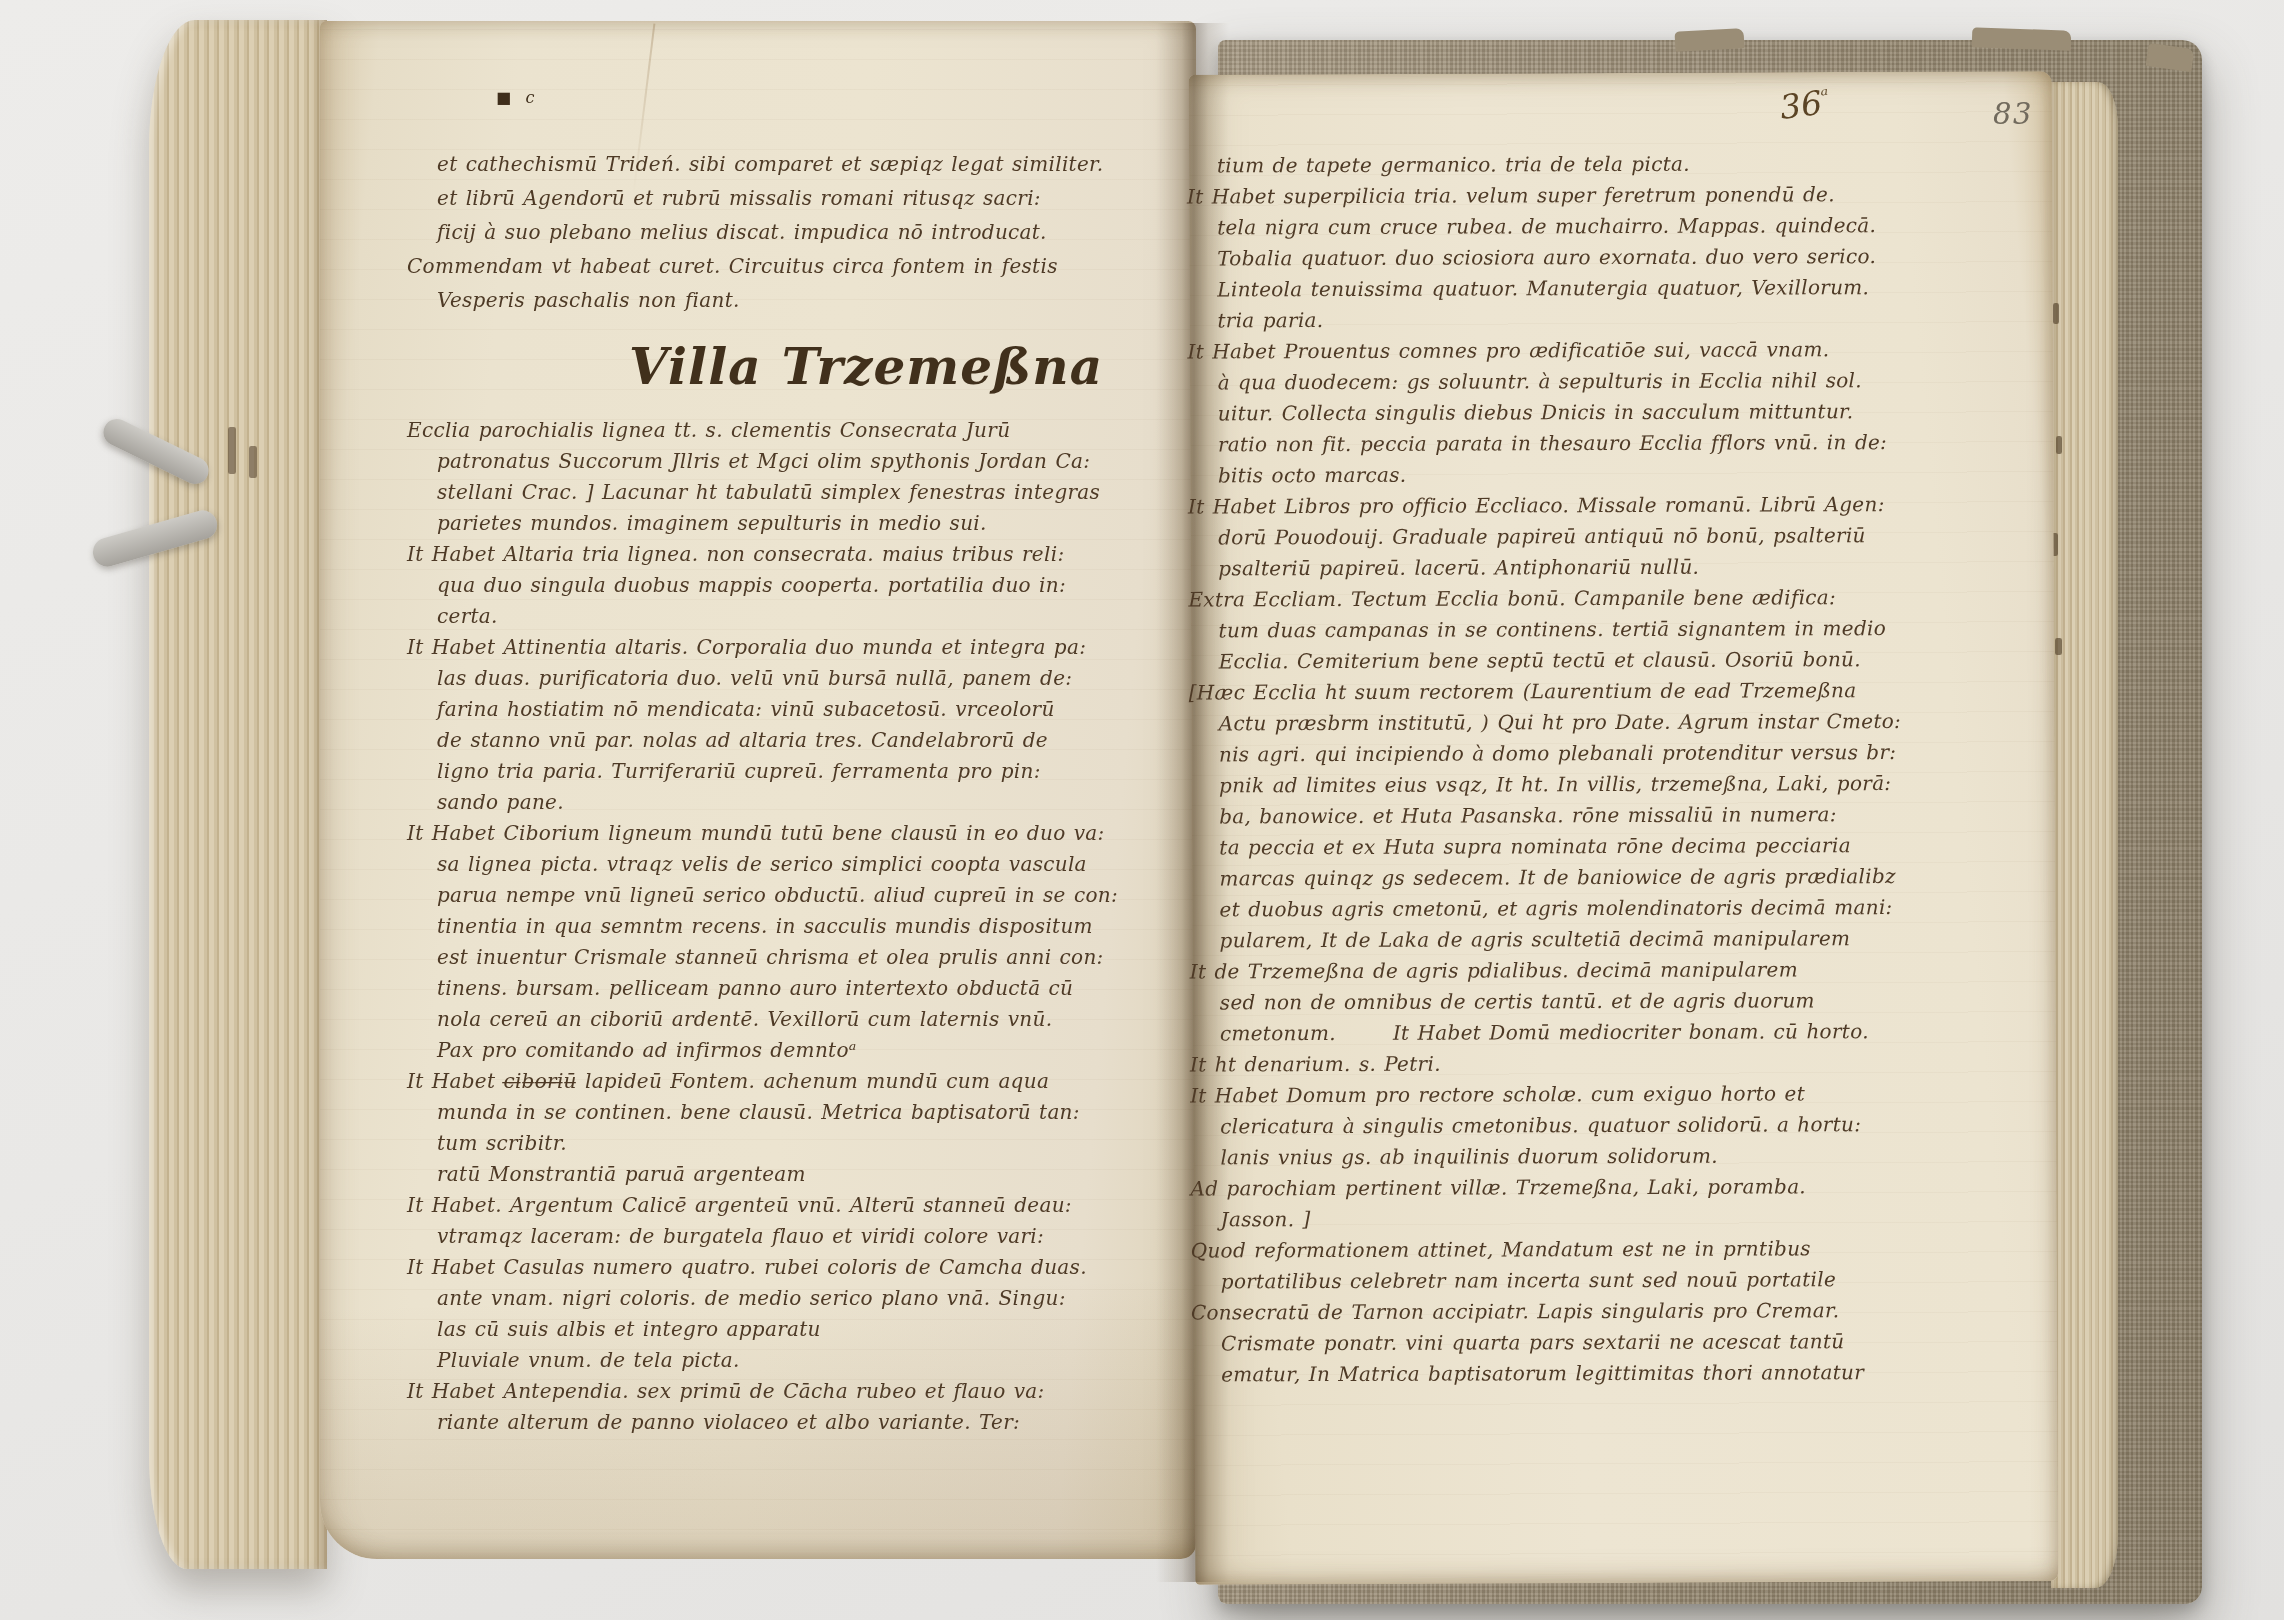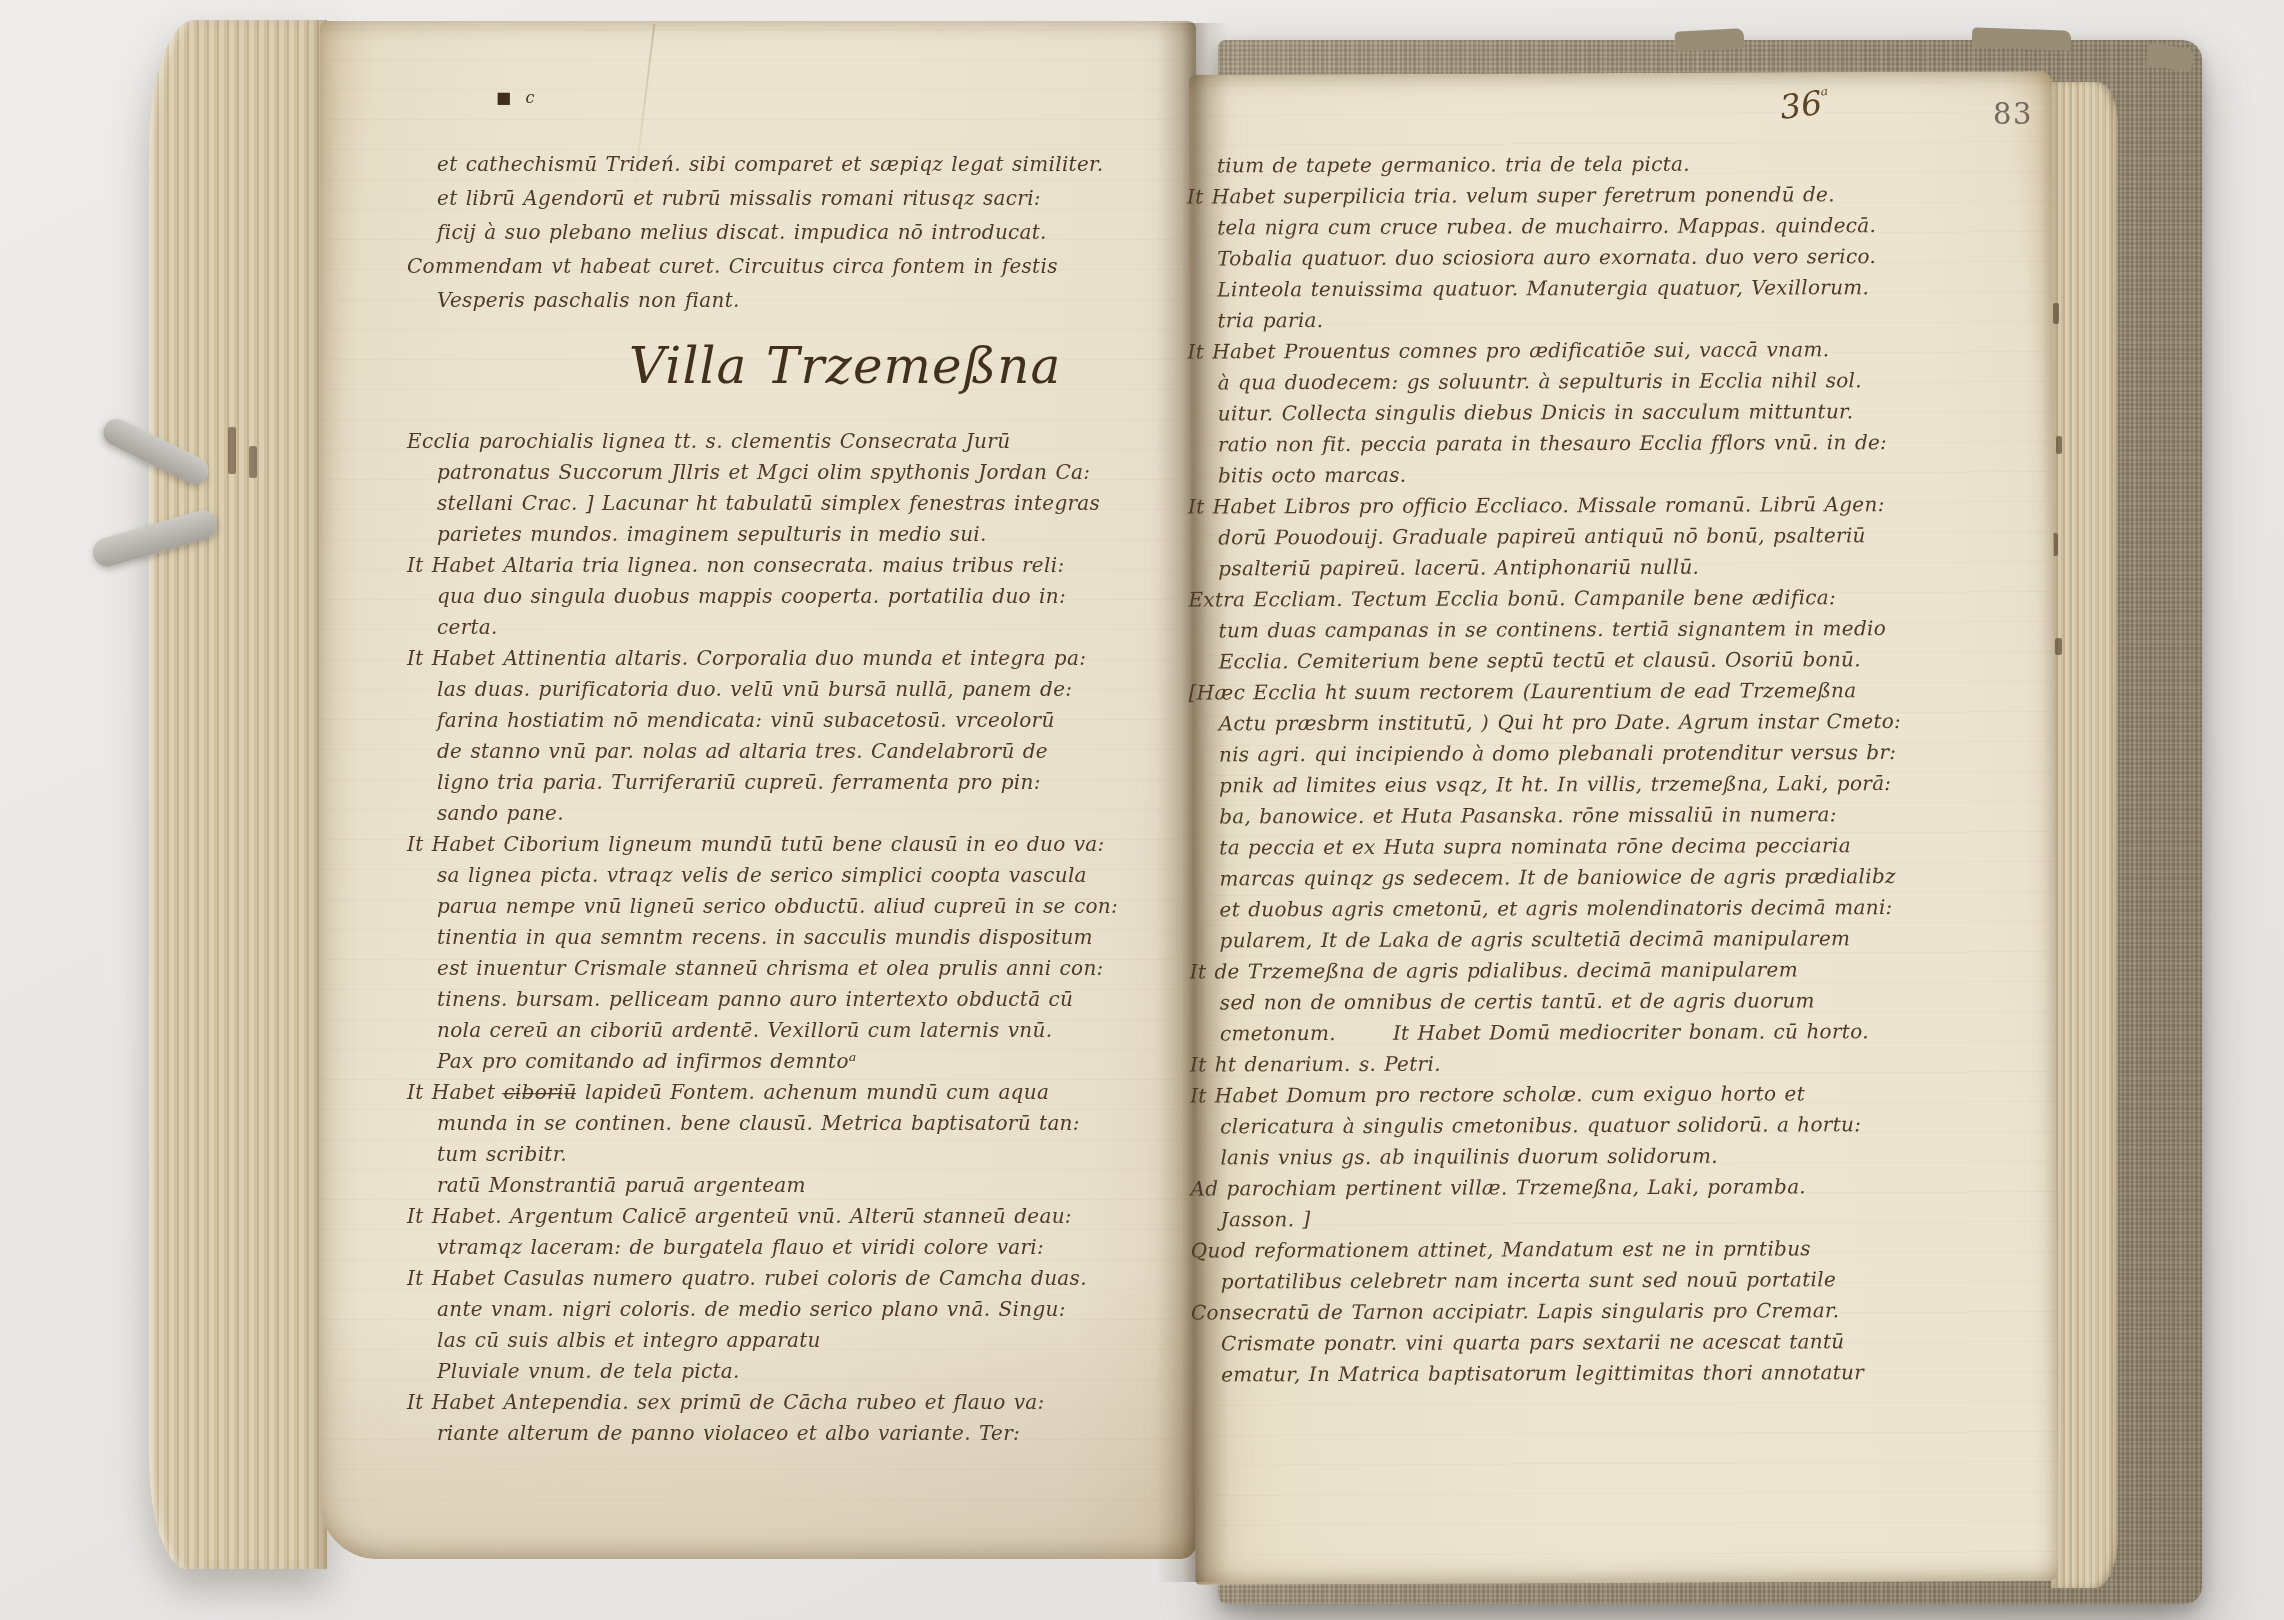--- a/index.html
+++ b/index.html
@@ -69,29 +69,29 @@
   .ribbon2{left:91px;top:524px;width:128px;height:29px;transform:rotate(-16deg);}
 
   
   .ms{position:absolute;z-index:6;color:#4e3a26;font-style:italic;
     letter-spacing:0.3px;word-spacing:1.5px;}
   .lp-text{left:407px;top:147px;width:790px;}
   .rp-text{left:1189px;top:149px;width:859px;transform:rotate(-0.2deg);}
   .ms-line{white-space:pre;font-size:20px;line-height:31px;height:31px;}
   .lp-intro .ms-line{line-height:34px;height:34px;}
   .ind1{margin-left:30px;}
-  .lp-heading{margin:12px 0 22px 222px;font-size:50px;line-height:75px;height:75px;
-    font-weight:normal;color:#41301c;letter-spacing:1.1px;white-space:pre;}
+  .lp-heading{margin:12px 0 11px 222px;font-size:50px;line-height:75px;height:75px;
+    font-weight:bold;color:#41301c;letter-spacing:1.1px;white-space:pre;}
   .top-mark{position:absolute;left:496px;top:88px;z-index:6;color:#3f2e1b;
     font-size:16px;font-style:italic;letter-spacing:4.6px;}
   .folio-ink{position:absolute;left:1780px;top:85px;z-index:6;color:#5b4425;
     font-size:33px;font-style:italic;transform:rotate(-7deg);}
   .folio-ink sup{font-size:20px;}
   .folio-pencil{position:absolute;left:1993px;top:97px;z-index:6;color:#716a5d;
-    font-size:29px;letter-spacing:1.5px;}
+    font-size:29px;font-style:italic;letter-spacing:1.5px;}
 
   
   .crack{position:absolute;left:643px;top:23px;width:1.5px;height:171px;z-index:5;
     background:linear-gradient(rgba(150,120,80,.35),rgba(150,120,80,0));transform:rotate(7deg);}
 </style>
 </head>
 <body>
 
 <div class="photo">
 

